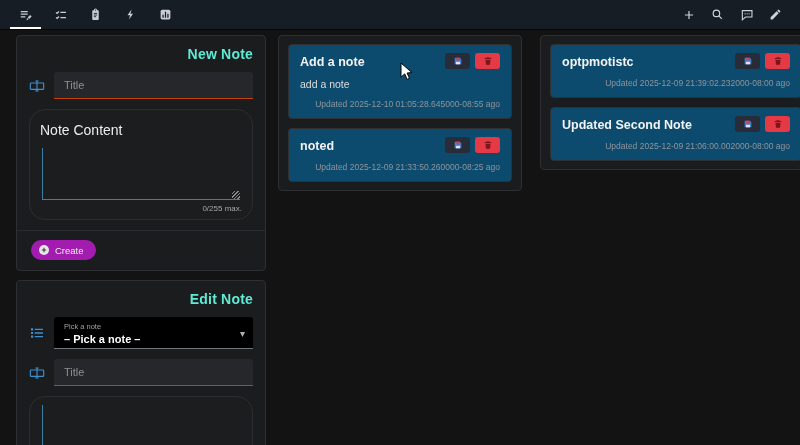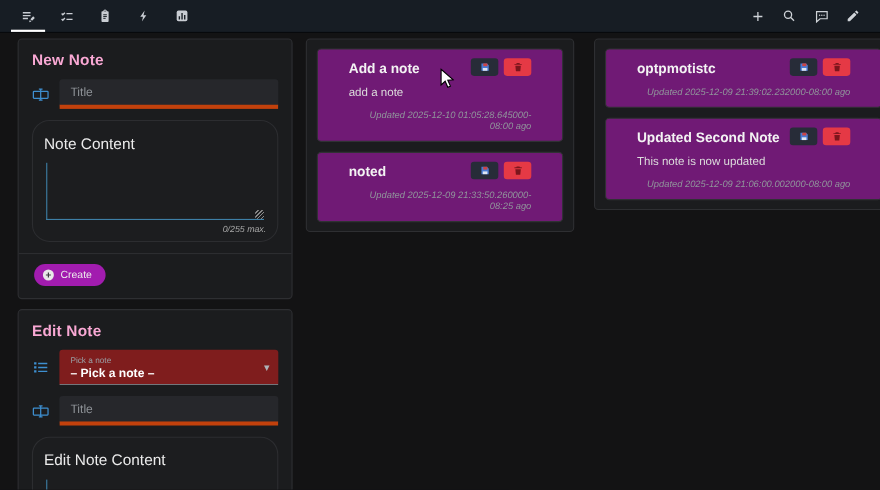--- a/index.html
+++ b/index.html
@@ -24,71 +24,71 @@
   .content { position:absolute; top:30px; left:0; right:0; bottom:0; }
   .col { position:absolute; top:5px; }
   .col-forms  { left:16px;  width:250px; }
   .col-notes1 { left:278px; width:244px; }
   .col-notes2 { left:540px; width:272px; }
 
   .panel { background:#1b1c1e; border:1px solid #2e2f32; border-radius:4px;
            margin-bottom:9px; }
   .panel.form { padding:10px 12px 4px; }
   .panel.notes { padding:8px 9px; }
-  .panel-heading { font-size:14px; font-weight:600; color:#f9a8d4; letter-spacing:.2px; }
+  .panel-heading { font-size:14px; font-weight:600; color:#5eead4; letter-spacing:.2px;text-align:right; }
 
   .field-row { display:flex; align-items:center; gap:9px; margin-top:10px; }
   .field-icon { color:#3e8fd0; flex:0 0 auto; display:flex; }
-  .input-box { flex:1; background:#26272b; border-bottom:4px solid #c2410c;
+  .input-box { flex:1; background:#26272b; border-bottom:1px solid #c2410c;
                border-radius:3px 3px 0 0; height:27px; display:flex; align-items:center;
                padding:0 10px; }
   .input-box input { width:100%; background:transparent; border:none; outline:none;
                      color:#dddddd; font-size:11px; font-family:inherit; }
   .input-box input::placeholder { color:#8d9196; }
 
-  .select-box { flex:1; background:#7f1d1d; border-bottom:1px solid #73767b;
+  .select-box { flex:1; background:#000000; border-bottom:1px solid #73767b;
                 border-radius:3px 3px 0 0; height:32px; display:flex; align-items:center;
                 padding:2px 8px 0 10px; cursor:pointer; }
   .select-texts { flex:1; }
   .select-label { display:block; font-size:7.5px; color:#9aa0a6; margin-bottom:2px; }
   .select-value { display:block; font-size:11px; font-weight:700; color:#ffffff; }
   .caret { color:#aeb2b8; font-size:10px; line-height:1; }
 
   .content-card { margin-top:10px; background:#1c1d1f; border:1px solid #2c2d30;
                   border-radius:16px; padding:8px 10px 6px; }
   .content-card-label { font-size:14px; color:#ececec; margin:4px 0 10px; }
   .textarea { position:relative; border-left:1px solid #3e7fa6; border-bottom:1px solid #3e7fa6;
               height:52px; margin:0 2px; cursor:text; }
   .textarea.tall { height:72px; }
   .resize-handle { position:absolute; right:0; bottom:0; width:8px; height:8px;
                    background:repeating-linear-gradient(135deg, transparent 0 1.5px,
                               #8a8a8a 1.5px 2.5px); cursor:nwse-resize; }
-  .counter { text-align:right; font-size:8px; font-style:italic; color:#a7a7a7; margin-top:4px; }
+  .counter { text-align:right; font-size:8px; color:#a7a7a7; margin-top:4px; }
 
   .panel-divider { height:1px; background:#2c2d30; margin:10px -12px 0; }
   .create-row { padding:9px 2px 6px; }
   .create-btn { display:inline-flex; align-items:center; gap:5px; background:#a21caf;
                 color:#ececec; border:none; border-radius:10px; padding:4px 12px 4px 7px;
                 font-size:9.5px; font-family:inherit; cursor:pointer; }
   .create-btn .icon-svg { color:#e8e8e8; }
 
   
-  .note-card { background:#701a75; border:1px solid #303134; border-radius:4px;
-               padding:8px 28px 9px; margin-bottom:9px; }
+  .note-card { background:#0c4a6e; border:1px solid #303134; border-radius:4px;
+               padding:8px 11px 9px; margin-bottom:9px; }
   .note-card:last-child { margin-bottom:0; }
   .note-head { display:flex; align-items:flex-start; }
   .note-title { flex:1; font-size:12.5px; font-weight:700; color:#f3f3f3; padding-top:2px; }
   .note-btns { display:flex; gap:5px; }
   .icon-btn { width:25px; height:16px; border:none; border-radius:3px; display:flex;
               align-items:center; justify-content:center; cursor:pointer; }
   .icon-btn.save { background:#272c38; }
   .icon-btn.delete { background:#e53945; }
   .note-body { font-size:10.5px; color:#dcdcdc; margin-top:9px; }
   .note-body:empty { display:none; }
-  .note-updated { font-size:8.5px; font-style:italic; color:#90959b; text-align:right;
+  .note-updated { font-size:8.5px; color:#90959b; text-align:right;
                   margin-top:9px; }
 
   
   .mouse-cursor { position:absolute; left:400px; top:62px; z-index:20; pointer-events:none; }
 </style>
 </head>
 <body>
 
 <div class="topbar">
   <div class="tabs">
@@ -236,21 +236,20 @@
             <rect x="2" y="7.5" width="20" height="9.5" rx="1"></rect>
             <path d="M9.5 4.5h5M12 4.5v15M9.5 19.5h5"></path>
           </svg>
         </span>
         <div class="input-box">
           <input type="text" placeholder="Title" style="">
         </div>
       </div>
 
       <div class="content-card">
-        <div class="content-card-label">Edit Note Content</div>
         <div class="textarea tall"></div>
       </div>
     </div>
   </div>
 
   <div class="col col-notes1">
     <div class="panel notes">
 
       <div class="note-card">
         <div class="note-head">
@@ -268,21 +267,21 @@
             <button class="icon-btn delete">
               <span>
                 <svg class="icon-svg" width="10" height="10" viewBox="0 0 24 24" fill="#7c151c">
                   <path d="M9 3h6l1 2h4v2H4V5h4l1-2zM6 9h12l-1.2 12H7.2L6 9z"></path>
                 </svg>
               </span>
             </button>
           </div>
         </div>
         <div class="note-body">add a note</div>
-        <div class="note-updated">Updated 2025-12-10 01:05:28.645000-08:00 ago</div>
+        <div class="note-updated">Updated 2025-12-10 01:05:28.645000-08:55 ago</div>
       </div>
 
       <div class="note-card">
         <div class="note-head">
           <div class="note-title">noted</div>
           <div class="note-btns">
             <button class="icon-btn save">
               <span>
                 <svg class="icon-svg" width="10" height="10" viewBox="0 0 24 24">
                   <path d="M4 4h12l4 4v12H4z" fill="#4a7bd4"></path>
@@ -351,21 +350,20 @@
             </button>
             <button class="icon-btn delete">
               <span>
                 <svg class="icon-svg" width="10" height="10" viewBox="0 0 24 24" fill="#7c151c">
                   <path d="M9 3h6l1 2h4v2H4V5h4l1-2zM6 9h12l-1.2 12H7.2L6 9z"></path>
                 </svg>
               </span>
             </button>
           </div>
         </div>
-        <div class="note-body">This note is now updated</div>
         <div class="note-updated">Updated 2025-12-09 21:06:00.002000-08:00 ago</div>
       </div>
 
     </div>
   </div>
 </div>
 
 <div class="mouse-cursor">
   <svg width="13" height="19" viewBox="0 0 13 19">
     <path d="M1 1 L1 15.2 L4.7 11.9 L7.1 17.4 L9.5 16.3 L7.1 11 L12 10.6 Z" fill="#ffffff" stroke="#000000" stroke-width="1"></path>

